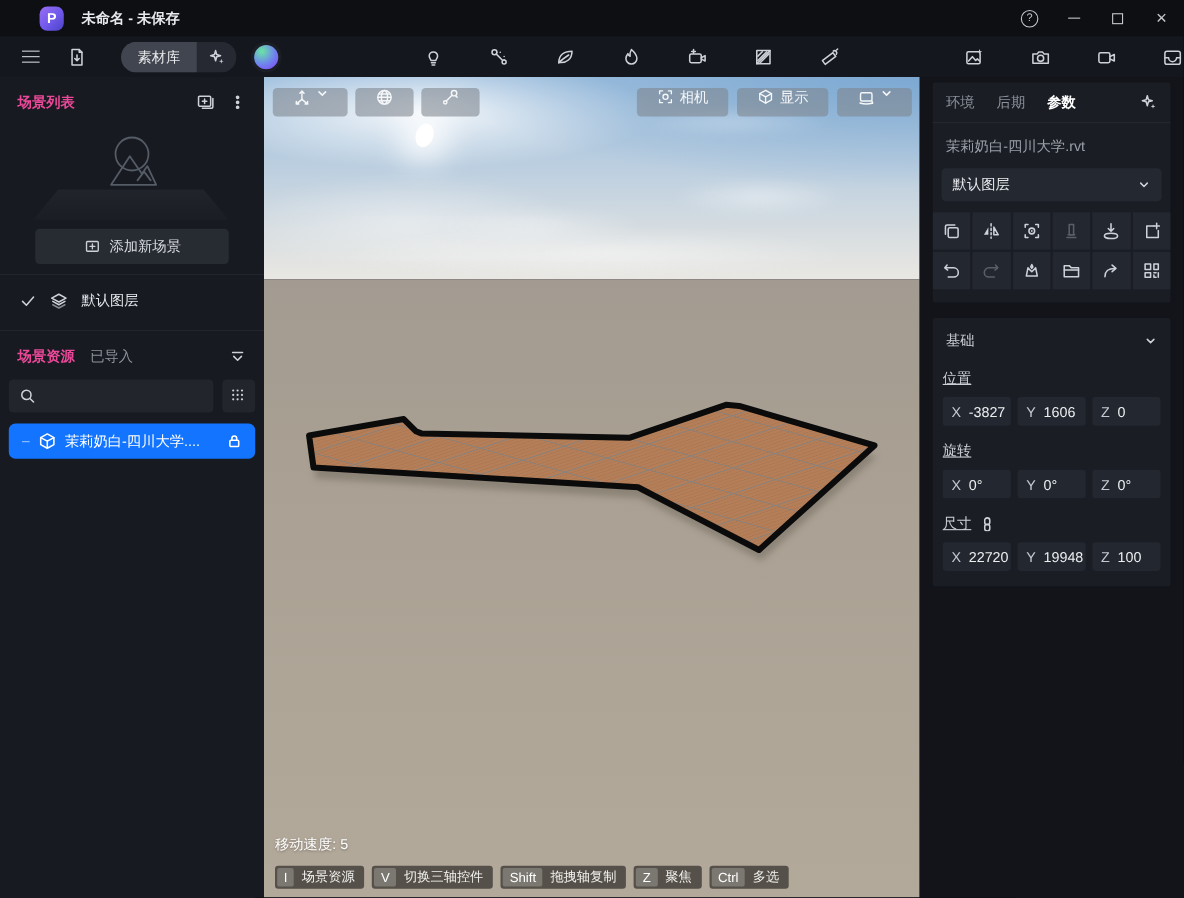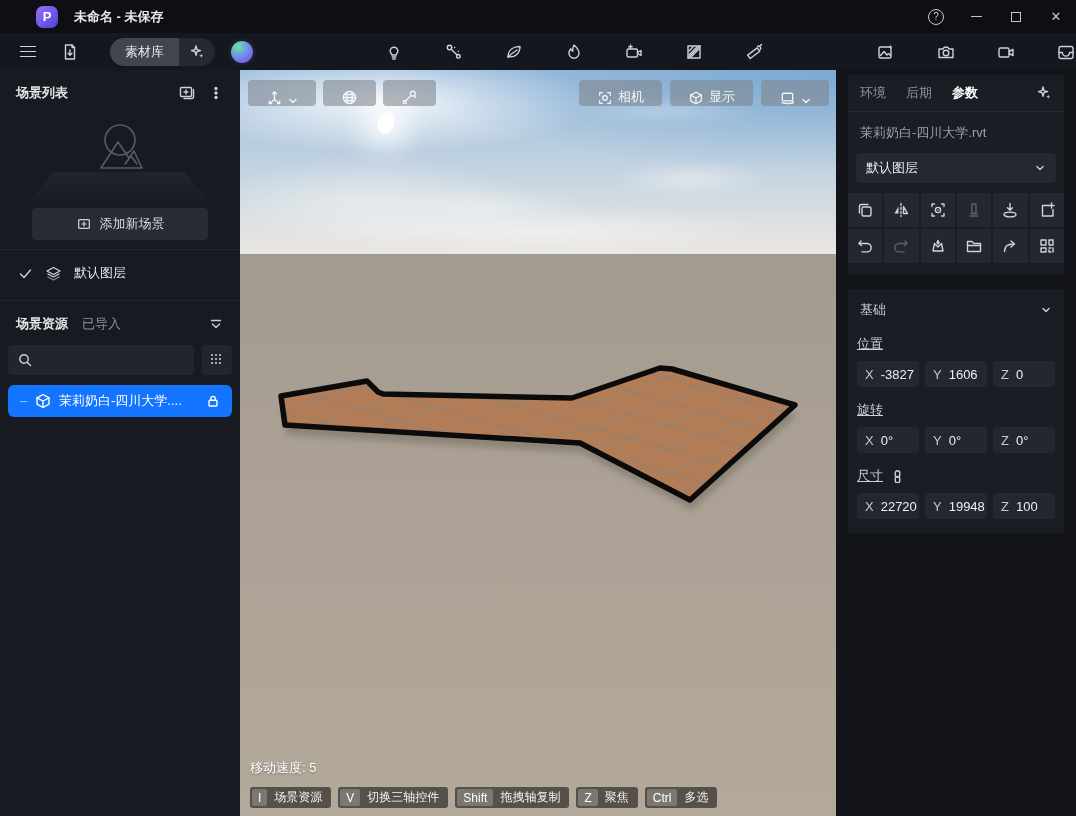--- a/index.html
+++ b/index.html
@@ -36,21 +36,21 @@
   .orb { width:22px; height:22px; margin-left:16px; border-radius:50%;
     background:radial-gradient(circle at 32% 26%,#69e6a2 0%,#6f86ee 52%,#7a5cf0 80%);
     box-shadow:0 0 0 3px #1b1e25; }
   .tb-center { position:absolute; left:380px; top:0; height:37px; display:flex; align-items:center; gap:32px; }
   .tb-right { position:absolute; left:872px; top:0; height:37px; display:flex; align-items:center; gap:32px; }
 
   
   .sidebar { position:absolute; left:0; top:70px; width:240px; height:746px; background:#171a21; }
   .sec { border-bottom:1px solid #22262c; }
   .sec-head { display:flex; align-items:center; padding:14px 16px 0 16px; }
-  .sec-title { color:#e5e5e5; font-size:13px; font-weight:bold; }
+  .sec-title { color:#ec4899; font-size:13px; font-weight:bold; }
   .sec-sub { color:#8d939c; font-size:13px; margin-left:14px; }
   .sec-icons { margin-left:auto; display:flex; align-items:center; gap:12px; }
   .empty-state { position:relative; height:84px; margin-top:16px; }
   .platform { position:absolute; left:30px; right:32px; top:54px; height:28px;
     background:linear-gradient(#21242b,#1a1d23); clip-path:polygon(13% 0,87% 0,100% 100%,0 100%); }
   .mtn { position:absolute; left:50%; top:0; transform:translateX(-50%); }
   .add-scene-btn { margin:6px 32px 0 32px; width:176px; height:32px; background:#272b32; border:none;
     border-radius:4px; color:#d9dce0; font-size:13px; display:flex; align-items:center; justify-content:center; gap:8px; }
   .pad-b { height:9px; }
   .layer-row { display:flex; align-items:center; gap:12px; padding:14px 16px 18px 18px; }
@@ -77,21 +77,21 @@
       radial-gradient(60% 45% at 24% 18%, rgba(255,255,255,.85), rgba(255,255,255,0) 60%),
       linear-gradient(180deg,#9dbedd 0%,#bccfe0 45%,#dee1e1 85%,#e9e7e3 100%); }
   .cloud { position:absolute; border-radius:50%; filter:blur(5px); background:radial-gradient(rgba(255,255,255,.85), rgba(255,255,255,0) 70%); }
   .sun { position:absolute; left:138px; top:42px; width:16px; height:22px; border-radius:50%;
     background:#fff; box-shadow:0 0 28px 14px rgba(255,255,255,.85); transform:rotate(18deg); }
   .ground { position:absolute; left:0; top:184px; width:596px; height:562px;
     background:linear-gradient(180deg,#a39b91 0%,#aaa093 34%,#b3a99b 100%); }
   .floor-svg { position:absolute; left:0; top:0; }
 
   .vp-btn { height:26px; background:rgba(125,132,141,.58); border-radius:4px; color:#f4f6f8;
-    font-size:13px; display:flex; align-items:flex-end; padding:0 18px; gap:5px; }
+    font-size:13px; display:flex; align-items:flex-start; padding:0 18px; gap:5px; }
   .vp-btn svg.ic { stroke:#f4f6f8; }
   .vp-topleft { position:absolute; left:8px; top:10px; display:flex; gap:7px; }
   .vp-topright { position:absolute; right:7px; top:10px; display:flex; gap:8px; }
 
   .hints { position:absolute; left:10px; bottom:8px; }
   .speed { color:#fff; font-size:13px; text-shadow:0 1px 2px rgba(60,55,45,.5); margin-bottom:10px; }
   .pills { display:flex; gap:7px; }
   .pill { background:rgba(48,46,42,.72); border-radius:3px; height:21px; display:flex; align-items:center;
     padding:2px; color:#f3f2ef; font-size:12px; }
   .pill .key { background:#7b7871; border-radius:2px; height:17px; display:flex; align-items:center;

